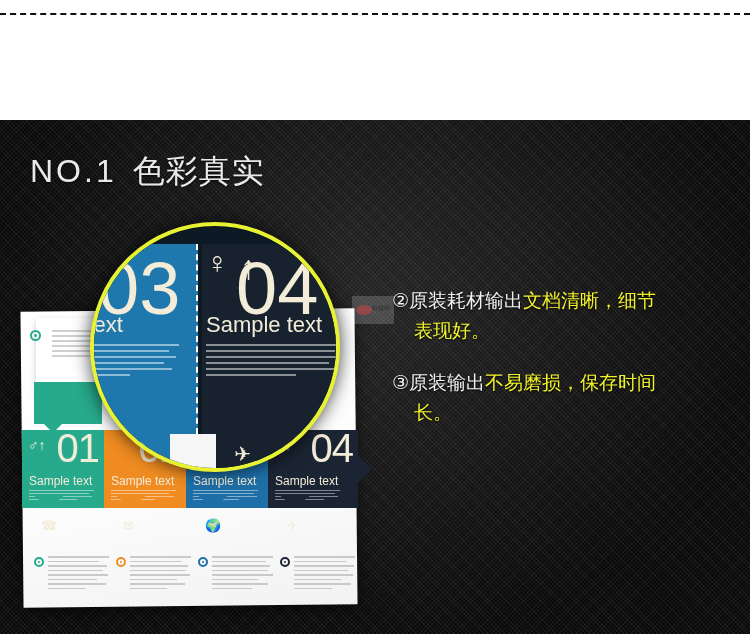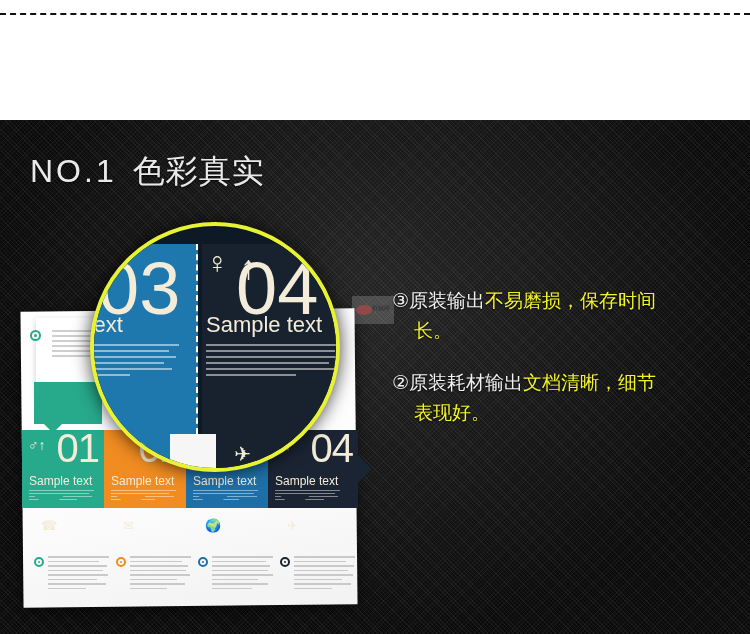--- a/index.html
+++ b/index.html
@@ -428,24 +428,24 @@
 
   <div class="watermark">
     <span class="wm-dot"></span>
     <span class="wm-txt">机械网</span>
   </div>
 
   <div class="bullets">
 
 
     <div class="bullet">
+      <span class="w">②</span><span class="w">原装耗材输出</span><span class="y">文档清晰，细节</span>
+      <span class="y ind">表现好。</span>
+    </div>
+
+    <div class="bullet">
       <span class="w">③</span><span class="w">原装输出</span><span class="y">不易磨损，保存时间</span>
       <span class="y ind">长。</span>
     </div>
 
-    <div class="bullet">
-      <span class="w">②</span><span class="w">原装耗材输出</span><span class="y">文档清晰，细节</span>
-      <span class="y ind">表现好。</span>
-    </div>
-
   </div>
 
 </div>
 
 </body></html>

